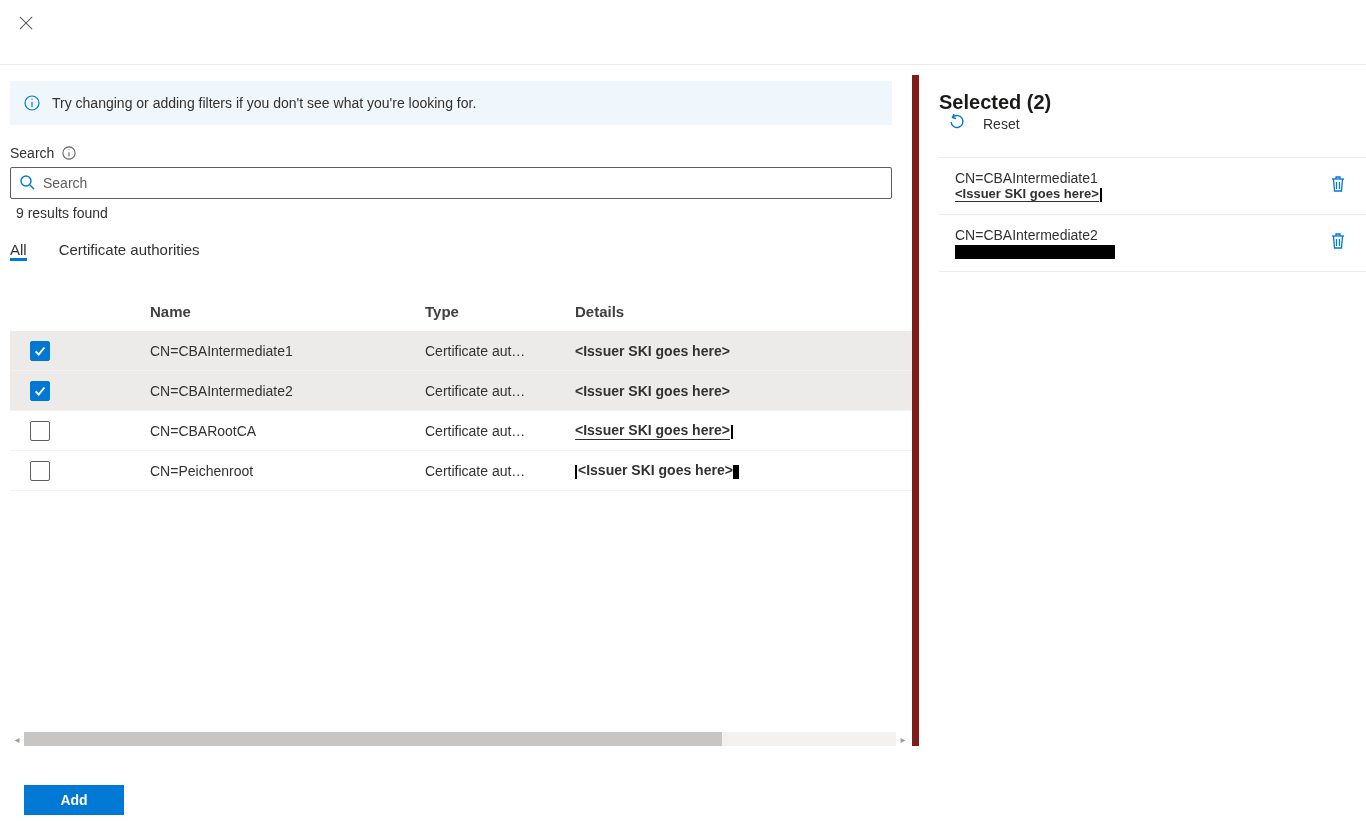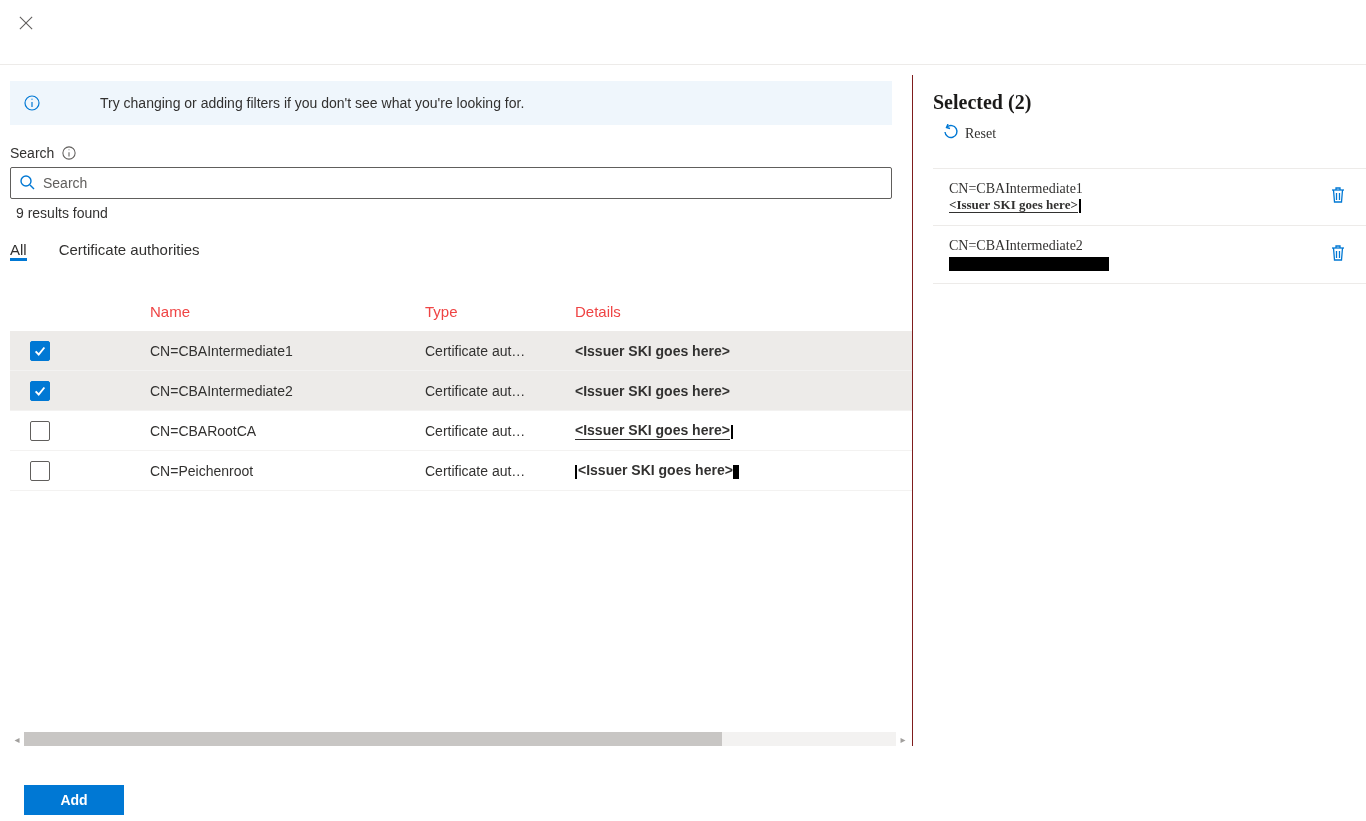--- a/index.html
+++ b/index.html
@@ -46,21 +46,20 @@
   }
 
   .info-bar {
     display:flex; align-items:center;
     height:44px;
     background:#eff6fc;
     color:#323130;
     padding:0 14px;
     margin-right:20px;
     font-size:14px;
-    gap:48px;
   }
   .info-bar .info-icon { color:#0078d4; margin-right:12px; display:flex; }
   .info-bar .info-icon svg{ width:16px; height:16px; }
 
   .search-block { margin-top:20px; }
   .search-label-row { display:flex; align-items:center; gap:8px; margin-bottom:6px;}
   .search-label { font-size:14px; color:#323130; }
   .info-glyph { color:#605e5c; display:inline-flex; }
   .info-glyph svg { width:14px; height:14px; }
 
@@ -83,21 +82,21 @@
   .tabs { display:flex; gap:32px; margin-top:20px; border-bottom:0; }
   .tab { font-size:15px; color:#323130; padding-bottom:0; cursor:pointer; }
   .tab.active { border-bottom:3px solid #0078d4; }
 
   .grid { margin-top:30px; margin-right:0; }
   .grid-head, .grid-row {
     display:grid;
     grid-template-columns: 140px 275px 150px 1fr;
     align-items:center;
   }
-  .grid-head { height:40px; font-weight:400; font-size:15px; color:#ef4444; }
+  .grid-head { height:40px; font-weight:700; font-size:15px; color:#404040; }
   .grid-row { height:40px; border-bottom:1px solid #f3f2f1; font-size:14px; color:#323130; }
   .grid-row.selected { background:#edebe9; }
 
   .chk {
     width:20px; height:20px; border:1px solid #605e5c; border-radius:2px;
     margin-left:20px; display:flex; align-items:center; justify-content:center;
     cursor:pointer; background:#fff;
   }
   .chk.checked { background:#0078d4; border-color:#0078d4; color:#fff; }
   .chk svg { width:14px; height:14px; color:#fff; }
@@ -116,29 +115,28 @@
     height:14px;
     display:flex; align-items:center;
   }
   .scroll-arrow { width:14px; height:14px; color:#a19f9d; font-size:10px; display:flex; align-items:center; justify-content:center; }
   .scroll-bar-bg { flex:1; height:14px; background:#f3f2f1; position:relative; }
   .scroll-thumb { position:absolute; left:0; top:0; height:14px; width:80%; background:#c8c6c4; }
 
   
   .right-col {
     flex:1;
-    border-left:1px solid #7f1d1d;
+    border-left:7px solid #7f1d1d;
     padding:16px 0 0 20px;
     margin-top:10px;
-    font-family:Liberation Serif, serif;
   }
   .sel-title { font-size:20px; font-weight:600; color:#1b1a19; }
   .reset-row {
-    display:flex; align-items:center; gap:6px;
-    color:#0078d4; margin-top:10px; margin-left:10px; cursor:pointer;
+    display:flex; align-items:center; gap:18px;
+    color:#0078d4; margin-left:10px; cursor:pointer;
     font-size:14px;
   }
   .reset-row svg { width:16px; height:16px; }
   .reset-row .reset-text { color:#323130; }
 
   .sel-list { margin-top:24px; border-top:1px solid #edebe9; }
   .sel-item {
     display:flex; align-items:center; justify-content:space-between;
     padding:12px 20px 12px 16px;
     border-bottom:1px solid #edebe9;

